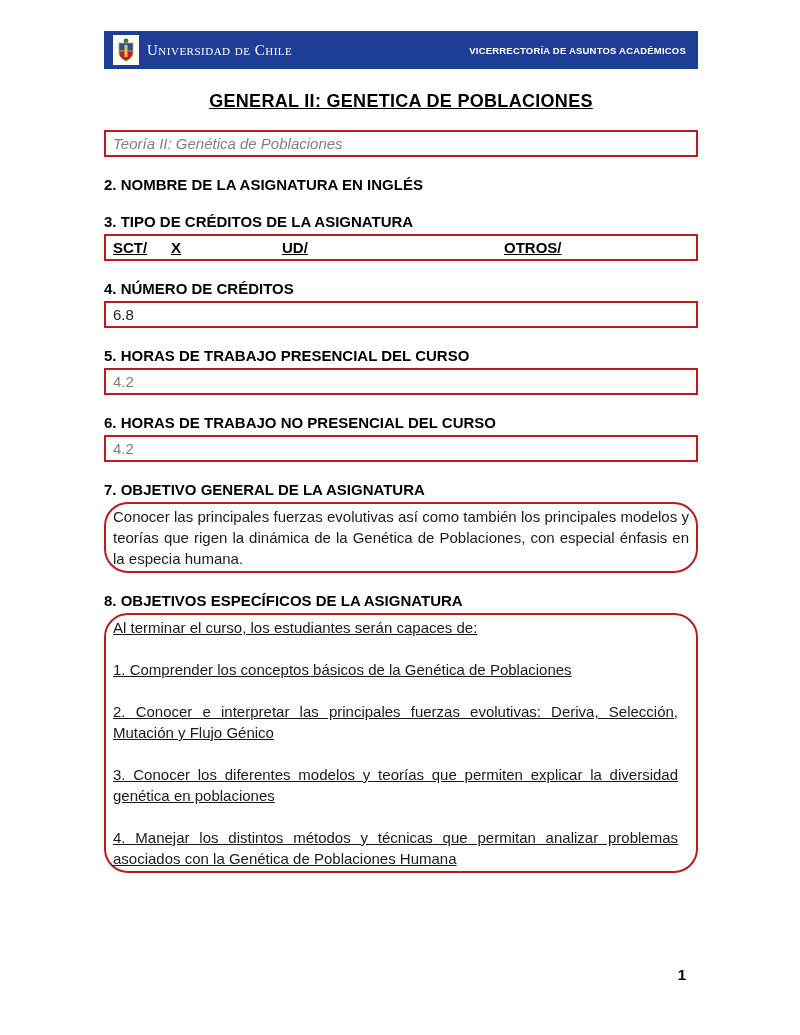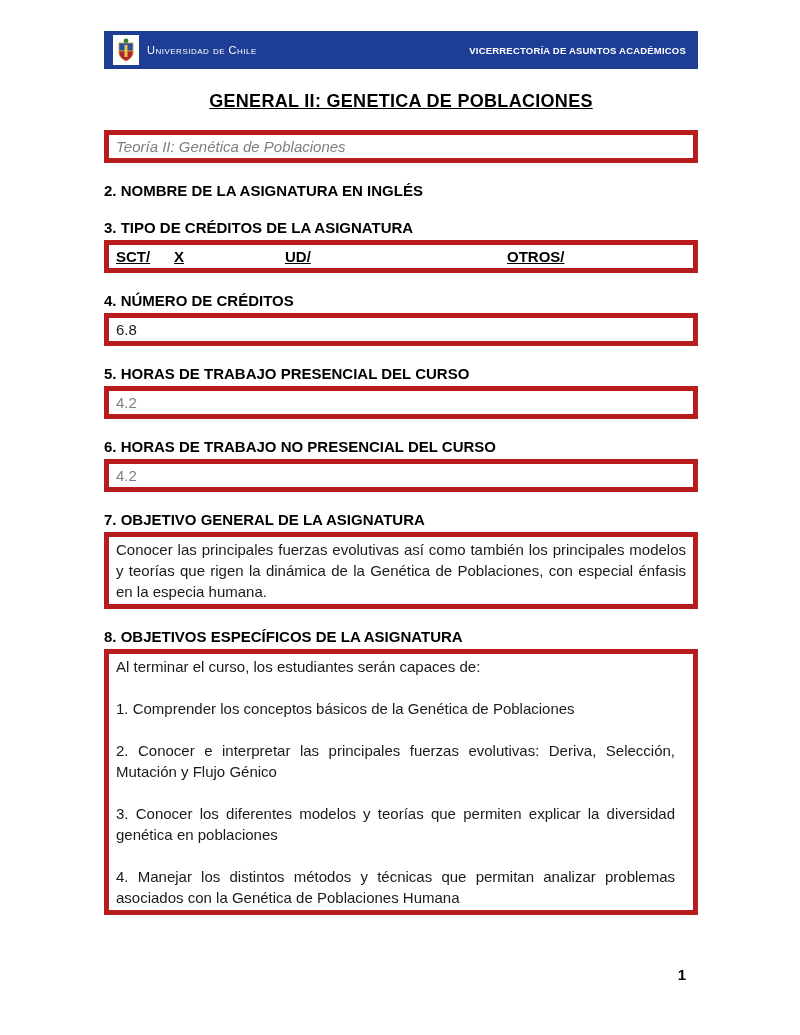--- a/index.html
+++ b/index.html
@@ -33,23 +33,23 @@
     height: 30px;
     background: #ffffff;
     margin-left: 9px;
     display: flex;
     align-items: center;
     justify-content: center;
     flex: 0 0 auto;
   }
   .university-name {
     color: #ffffff;
-    font-family: Liberation Sans, sans-serif;
+    font-family: Liberation Serif, serif;
     font-variant: small-caps;
-    font-size: 11px;
+    font-size: 15px;
     letter-spacing: 0.5px;
     margin-left: 8px;
     white-space: nowrap;
   }
   .office-name {
     color: #ffffff;
     font-weight: bold;
     font-size: 9.5px;
     letter-spacing: 0.2px;
     margin-left: auto;
@@ -69,21 +69,21 @@
   
   .section { margin-top: 18px; }
   .sec-heading {
     font-size: 15px;
     font-weight: bold;
     line-height: 19px;
     margin: 0 0 3px 0;
     color: #000000;
   }
   .box {
-    border: 5px solid #b91c1c;
+    border: 2px solid #b91c1c;
     padding: 1px 7px;
     font-size: 15px;
     line-height: 21px;
     color: #1a1a1a;
   }
   .box.justify { text-align: justify; }
   .gray { color: #7f7f7f; }
   .italic { font-style: italic; }
   
   .credits-row {
@@ -93,23 +93,24 @@
     text-decoration: underline;
   }
   .credits-row .c1 { width: 58px;  flex: 0 0 auto; }
   .credits-row .c2 { width: 111px; flex: 0 0 auto; }
   .credits-row .c3 { width: 222px; flex: 0 0 auto; }
   .credits-row .c4 { flex: 1 1 auto; }
   
   .box p {
     margin: 0 11px 21px 0;
     text-align: justify;
+    text-decoration: underline;
   }
   .box p:last-child { margin-bottom: 0; }
-  .box.multi { padding: 2px 7px; }
+  .box.multi { padding: 2px 7px; border-radius: 24px; }
   
   .page-number {
     position: absolute;
     right: 114px;
     top: 966px;
     font-size: 15px;
     font-weight: bold;
     color: #000000;
   }
 </style>

